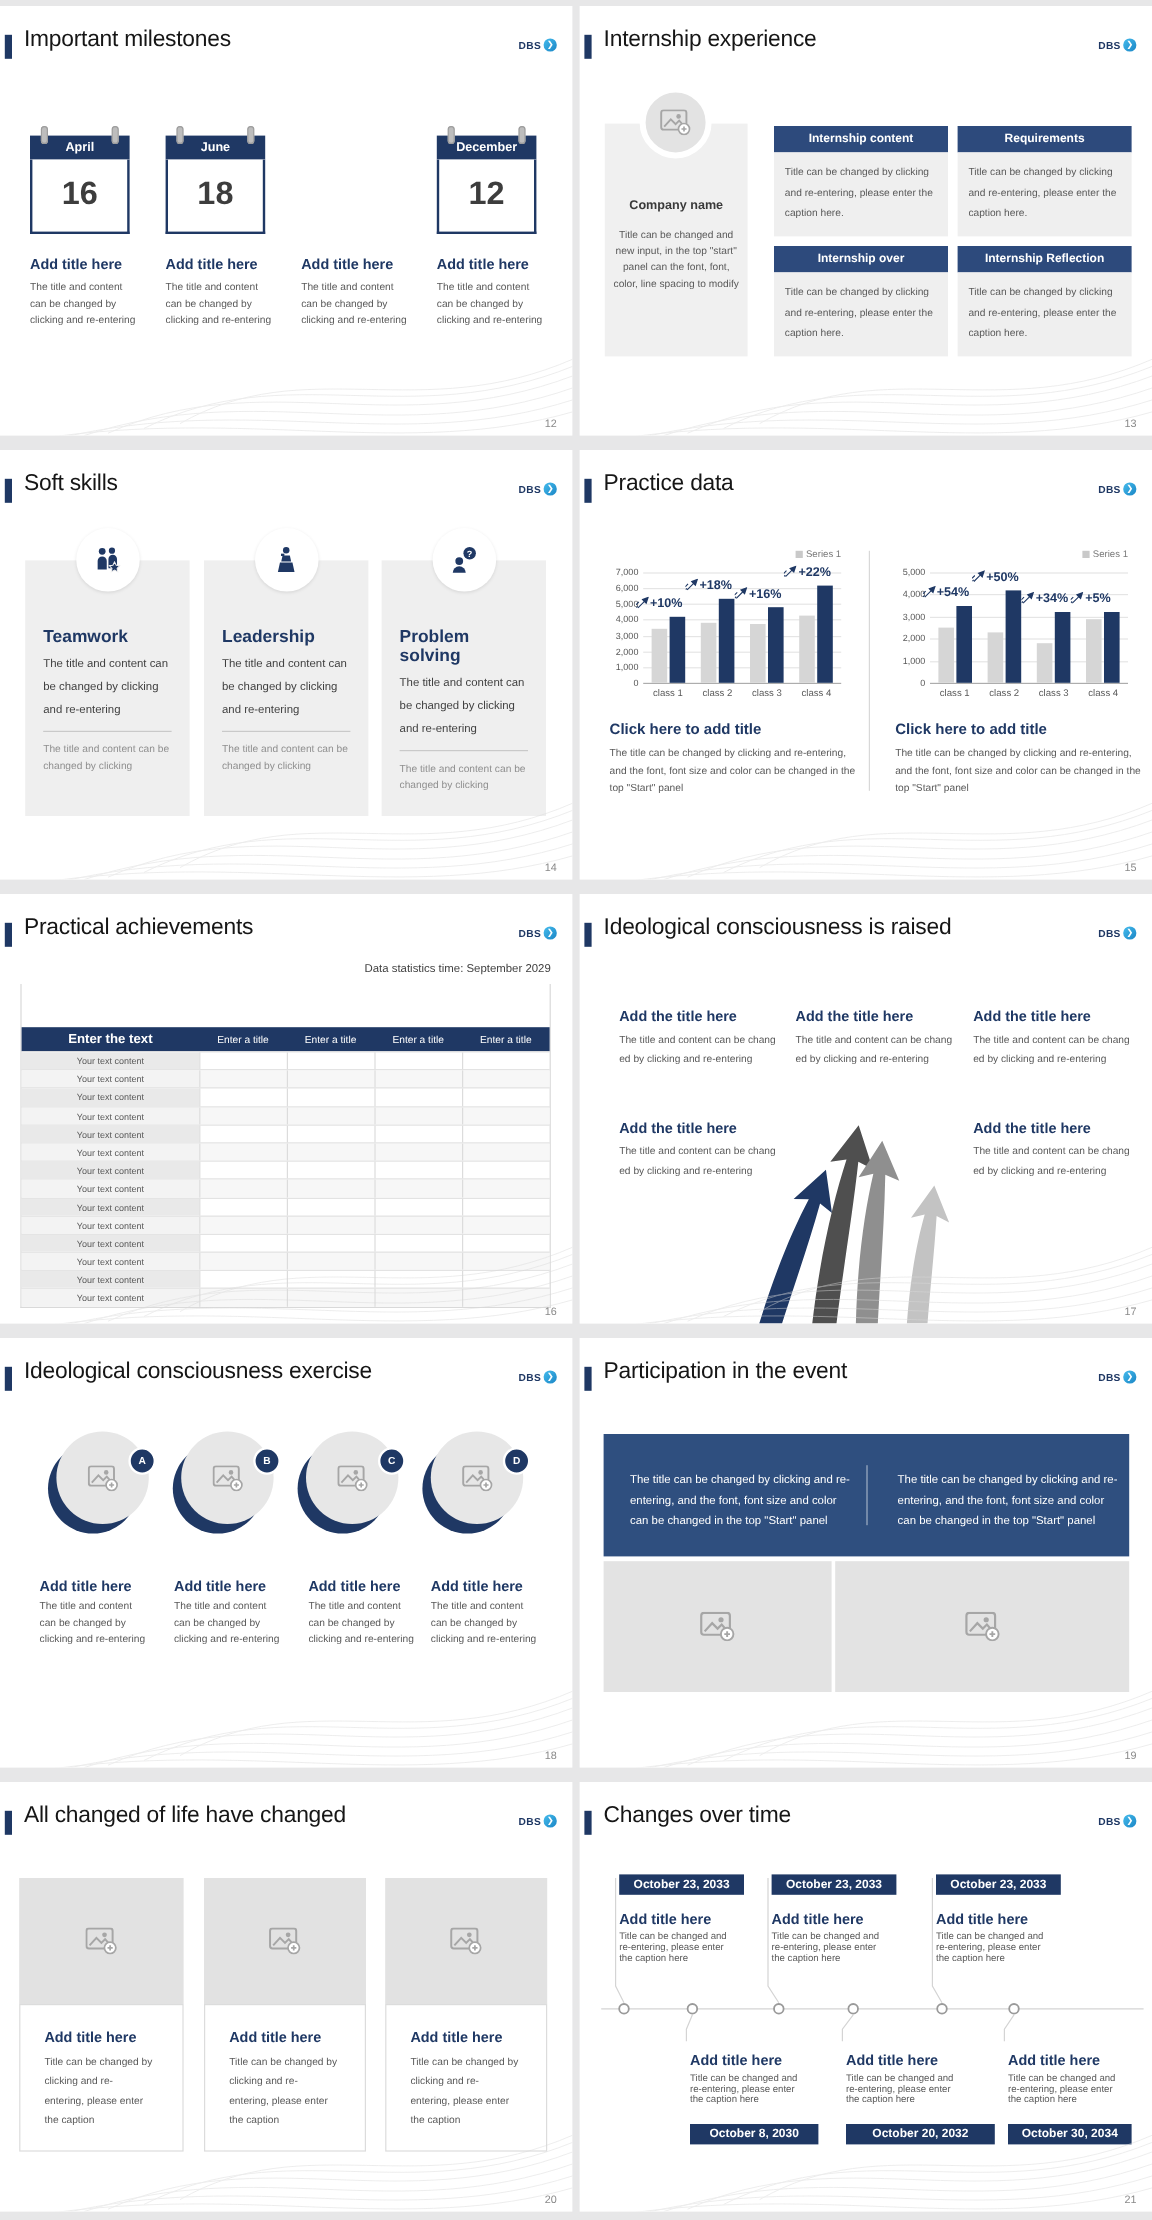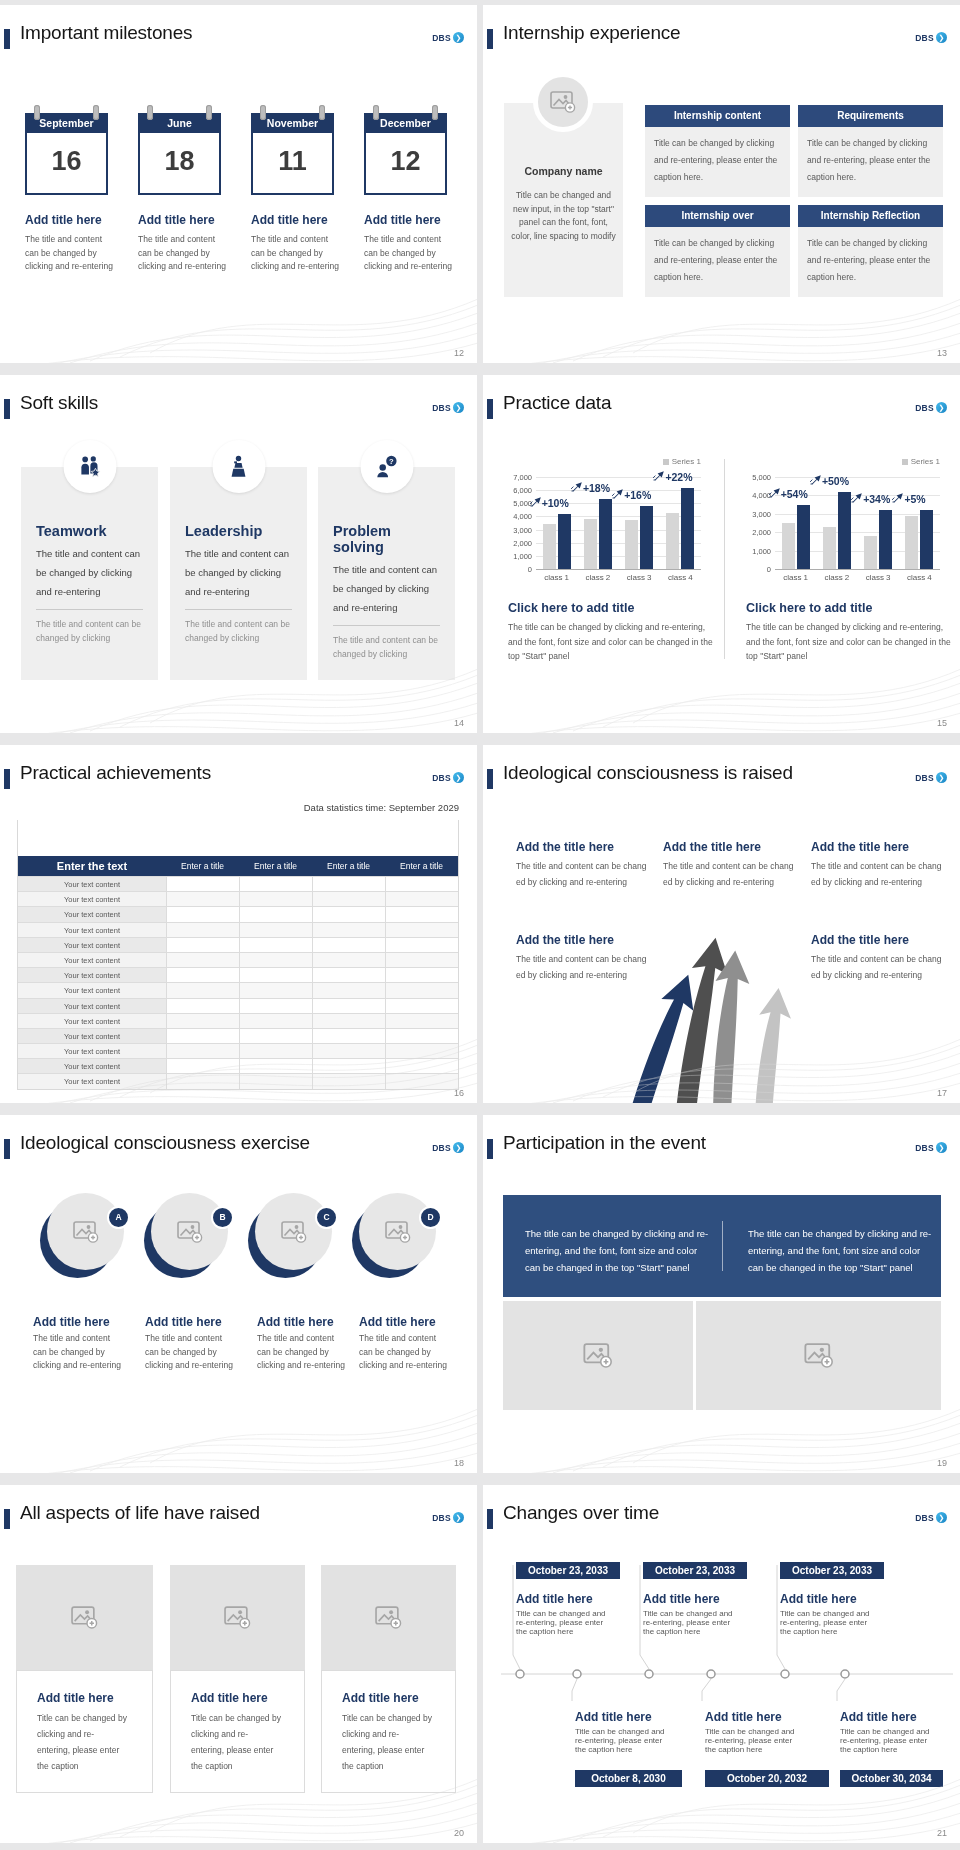--- a/index.html
+++ b/index.html
@@ -142,41 +142,35 @@
   <div class="accent"></div>
   <h2 class="stitle">Important milestones</h2>
   <div class="logo">
       <span class="logo-t">DBS</span>
       <span class="logo-s">❯</span>
     </div>
 
   <div class="cal" style="left:25px">
     <i class="clip" style="left:9px"></i>
       <i class="clip" style="right:9px"></i>
-    <div class="cal-m">September</div>
+    <div class="cal-m">April</div>
     <div class="cal-d">16</div>
   </div>
   <div class="mh" style="left:25px;top:208px">Add title here</div>
   <div class="mb" style="left:25px;top:228px;width:88px">The title and content can be changed by clicking and re-entering</div>
 
   <div class="cal" style="left:138px">
     <i class="clip" style="left:9px"></i>
       <i class="clip" style="right:9px"></i>
     <div class="cal-m">June</div>
     <div class="cal-d">18</div>
   </div>
   <div class="mh" style="left:138px;top:208px">Add title here</div>
   <div class="mb" style="left:138px;top:228px;width:88px">The title and content can be changed by clicking and re-entering</div>
 
-  <div class="cal" style="left:251px">
-    <i class="clip" style="left:9px"></i>
-      <i class="clip" style="right:9px"></i>
-    <div class="cal-m">November</div>
-    <div class="cal-d">11</div>
-  </div>
   <div class="mh" style="left:251px;top:208px">Add title here</div>
   <div class="mb" style="left:251px;top:228px;width:88px">The title and content can be changed by clicking and re-entering</div>
 
   <div class="cal" style="left:364px">
     <i class="clip" style="left:9px"></i>
       <i class="clip" style="right:9px"></i>
     <div class="cal-m">December</div>
     <div class="cal-d">12</div>
   </div>
   <div class="mh" style="left:364px;top:208px">Add title here</div>
@@ -666,21 +660,21 @@
     </div>
 
   <svg class="wave">
       <use href="#sym-wave"></use>
     </svg>
   <div class="pagenum">19</div>
 </section>
 
 <section class="slide" style="left:0;top:1485px">
   <div class="accent"></div>
-  <h2 class="stitle">All aspects of life have raised</h2>
+  <h2 class="stitle">All changed of life have changed</h2>
   <div class="logo">
       <span class="logo-t">DBS</span>
       <span class="logo-s">❯</span>
     </div>
 
   <div class="s20-img" style="left:16px;width:137px">
       <svg class="imgph" width="27" height="23">
         <use href="#sym-imgph"></use>
       </svg>
     </div>

